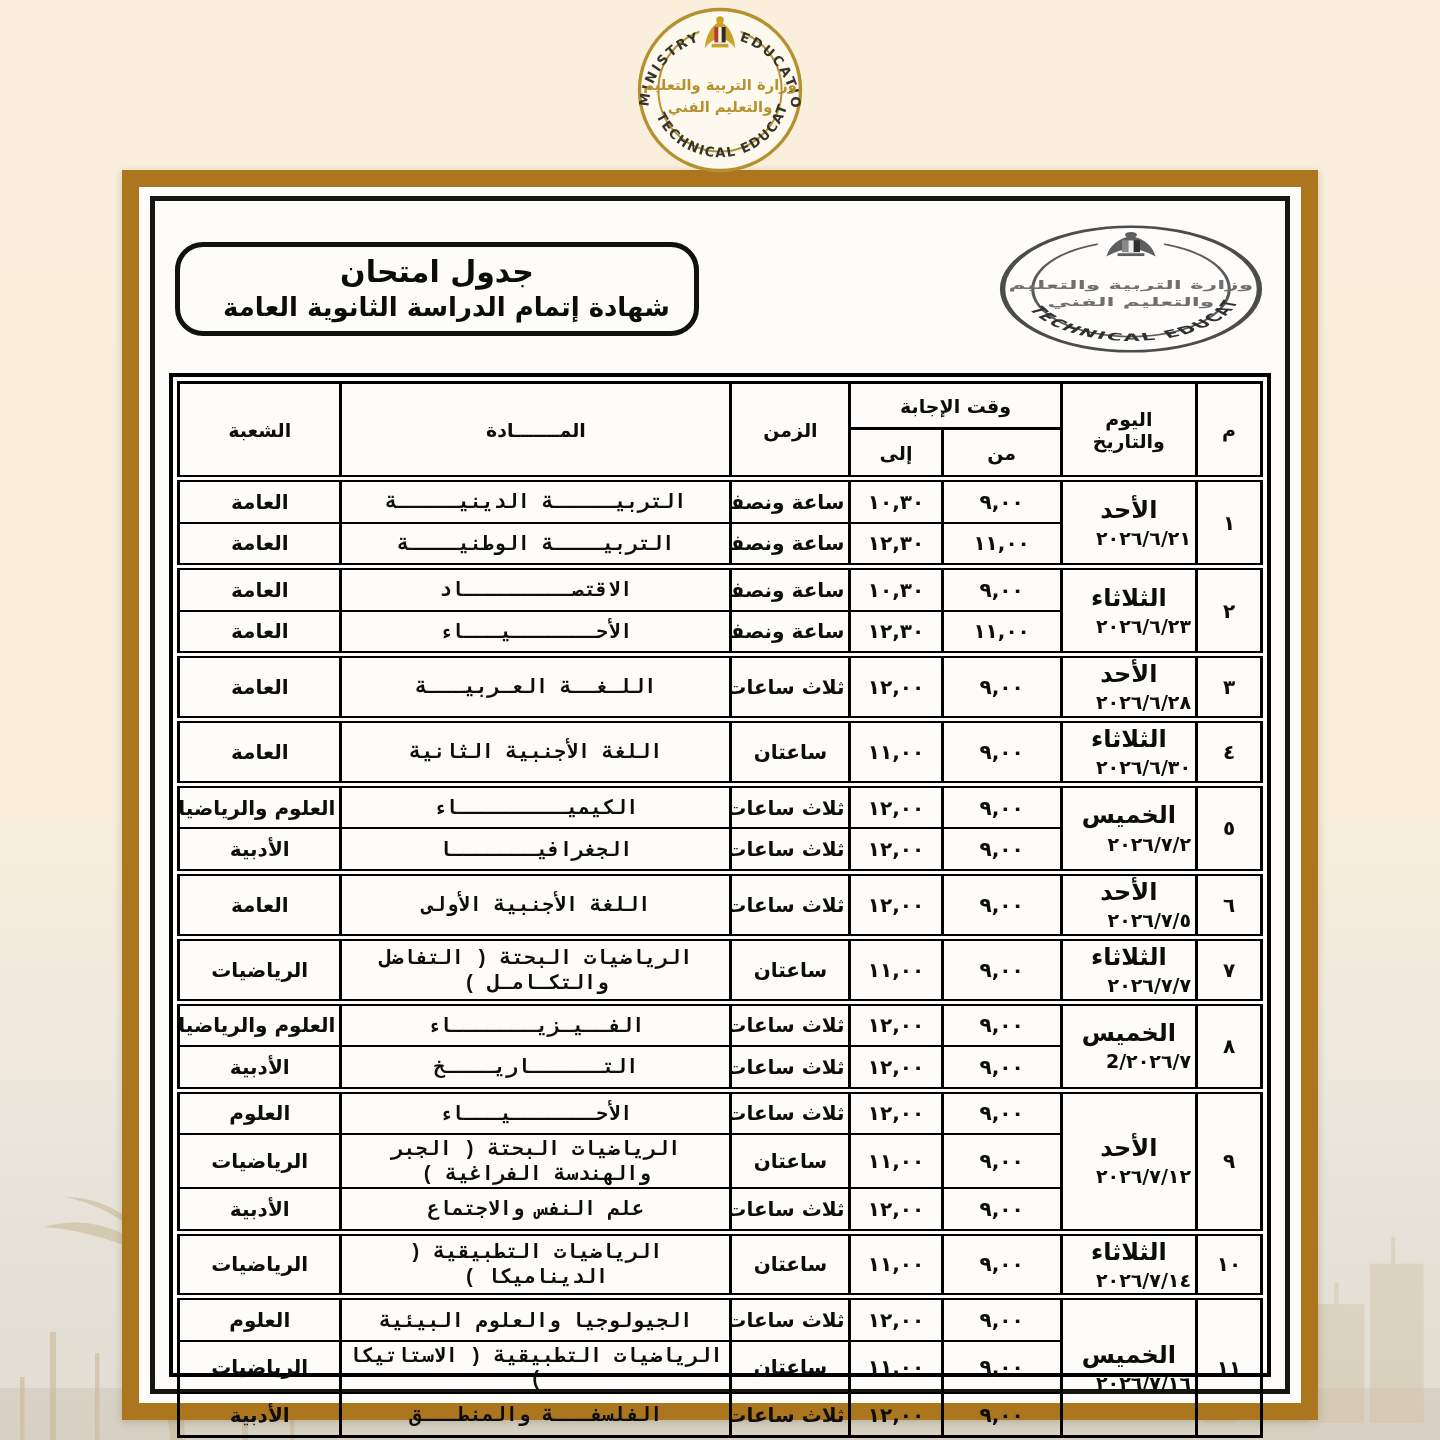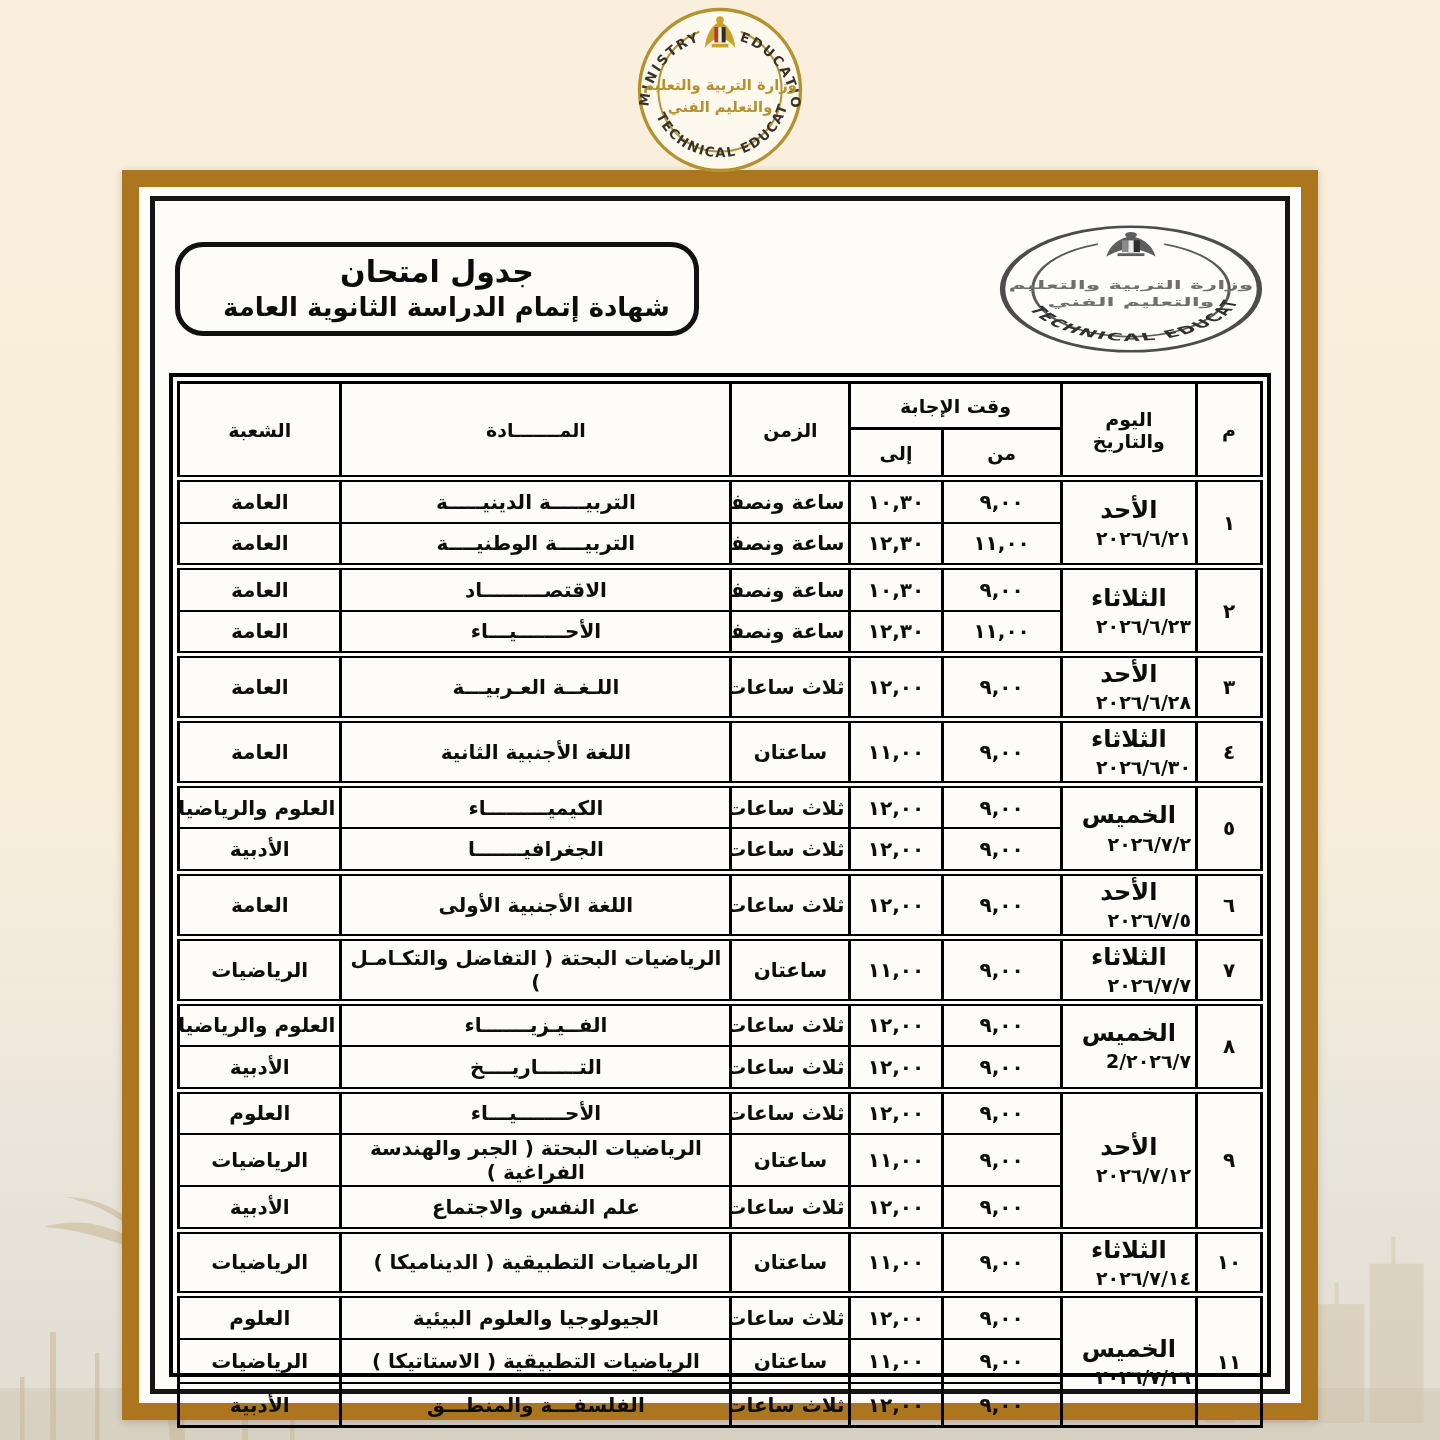--- a/index.html
+++ b/index.html
@@ -46,21 +46,21 @@
   .exam thead th{font-size:19px;}
   .exam thead tr:first-child th{height:46px;}
   .exam thead tr:last-child th{height:50px;}
   .exam thead tr:last-child th,
   .exam thead tr:first-child th{border-bottom:3px solid #000;}
   .exam td{font-size:20px;height:44px;}
   tr.gstart td{border-top:7px double #000;}
   .day-date-cell{line-height:1.3;}
   .day-name{font-size:24px;font-weight:bold;}
   .date-value{font-size:19px;font-weight:bold;text-align:right;}
-  .subject-cell{font-size:20px;}
+  .subject-cell{font-size:20px;font-family:Liberation Mono, monospace;}
   .branch-cell{font-size:19px;white-space:nowrap;}
   .from-time-cell,.to-time-cell{font-size:20px;letter-spacing:1px;}
   .duration-cell{font-size:19px;white-space:nowrap;margin-top:20px;}
   .row-number-cell{font-size:21px;}
 </style>
 </head>
 <body>
 
 <div class="bottom-band"></div>
 <svg class="palm palm-left" viewBox="0 0 240 200" aria-hidden="true">

